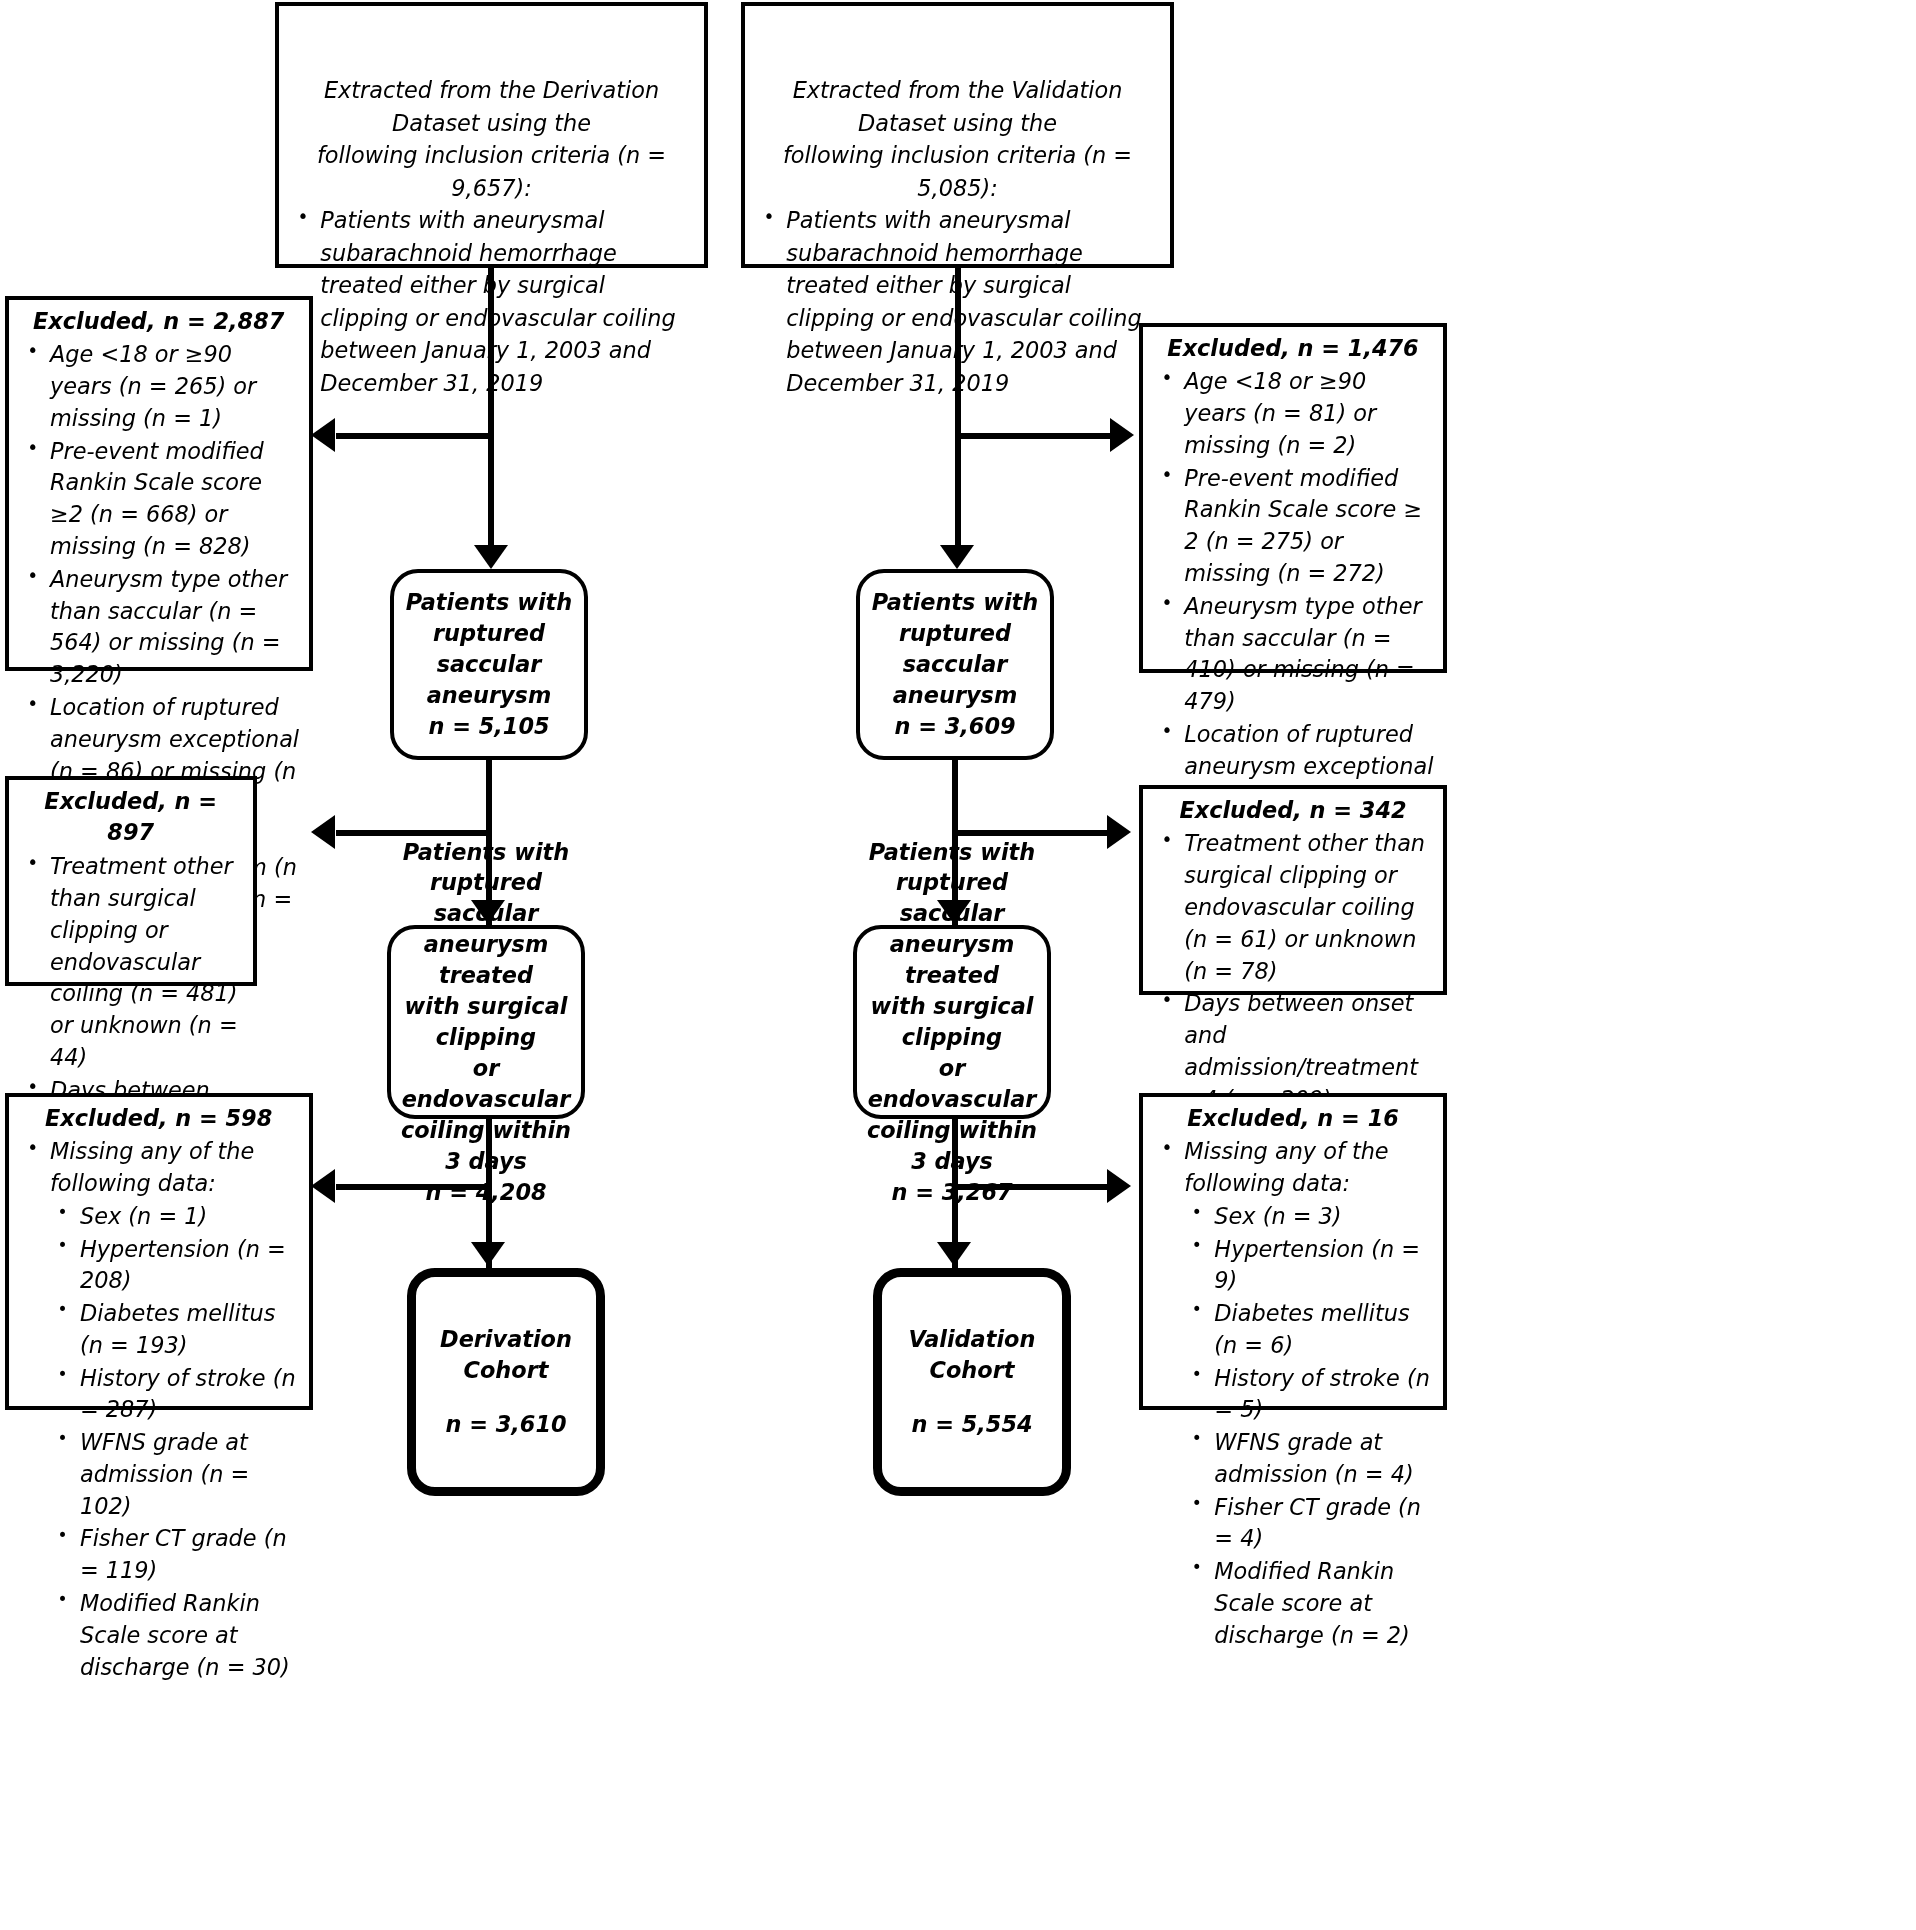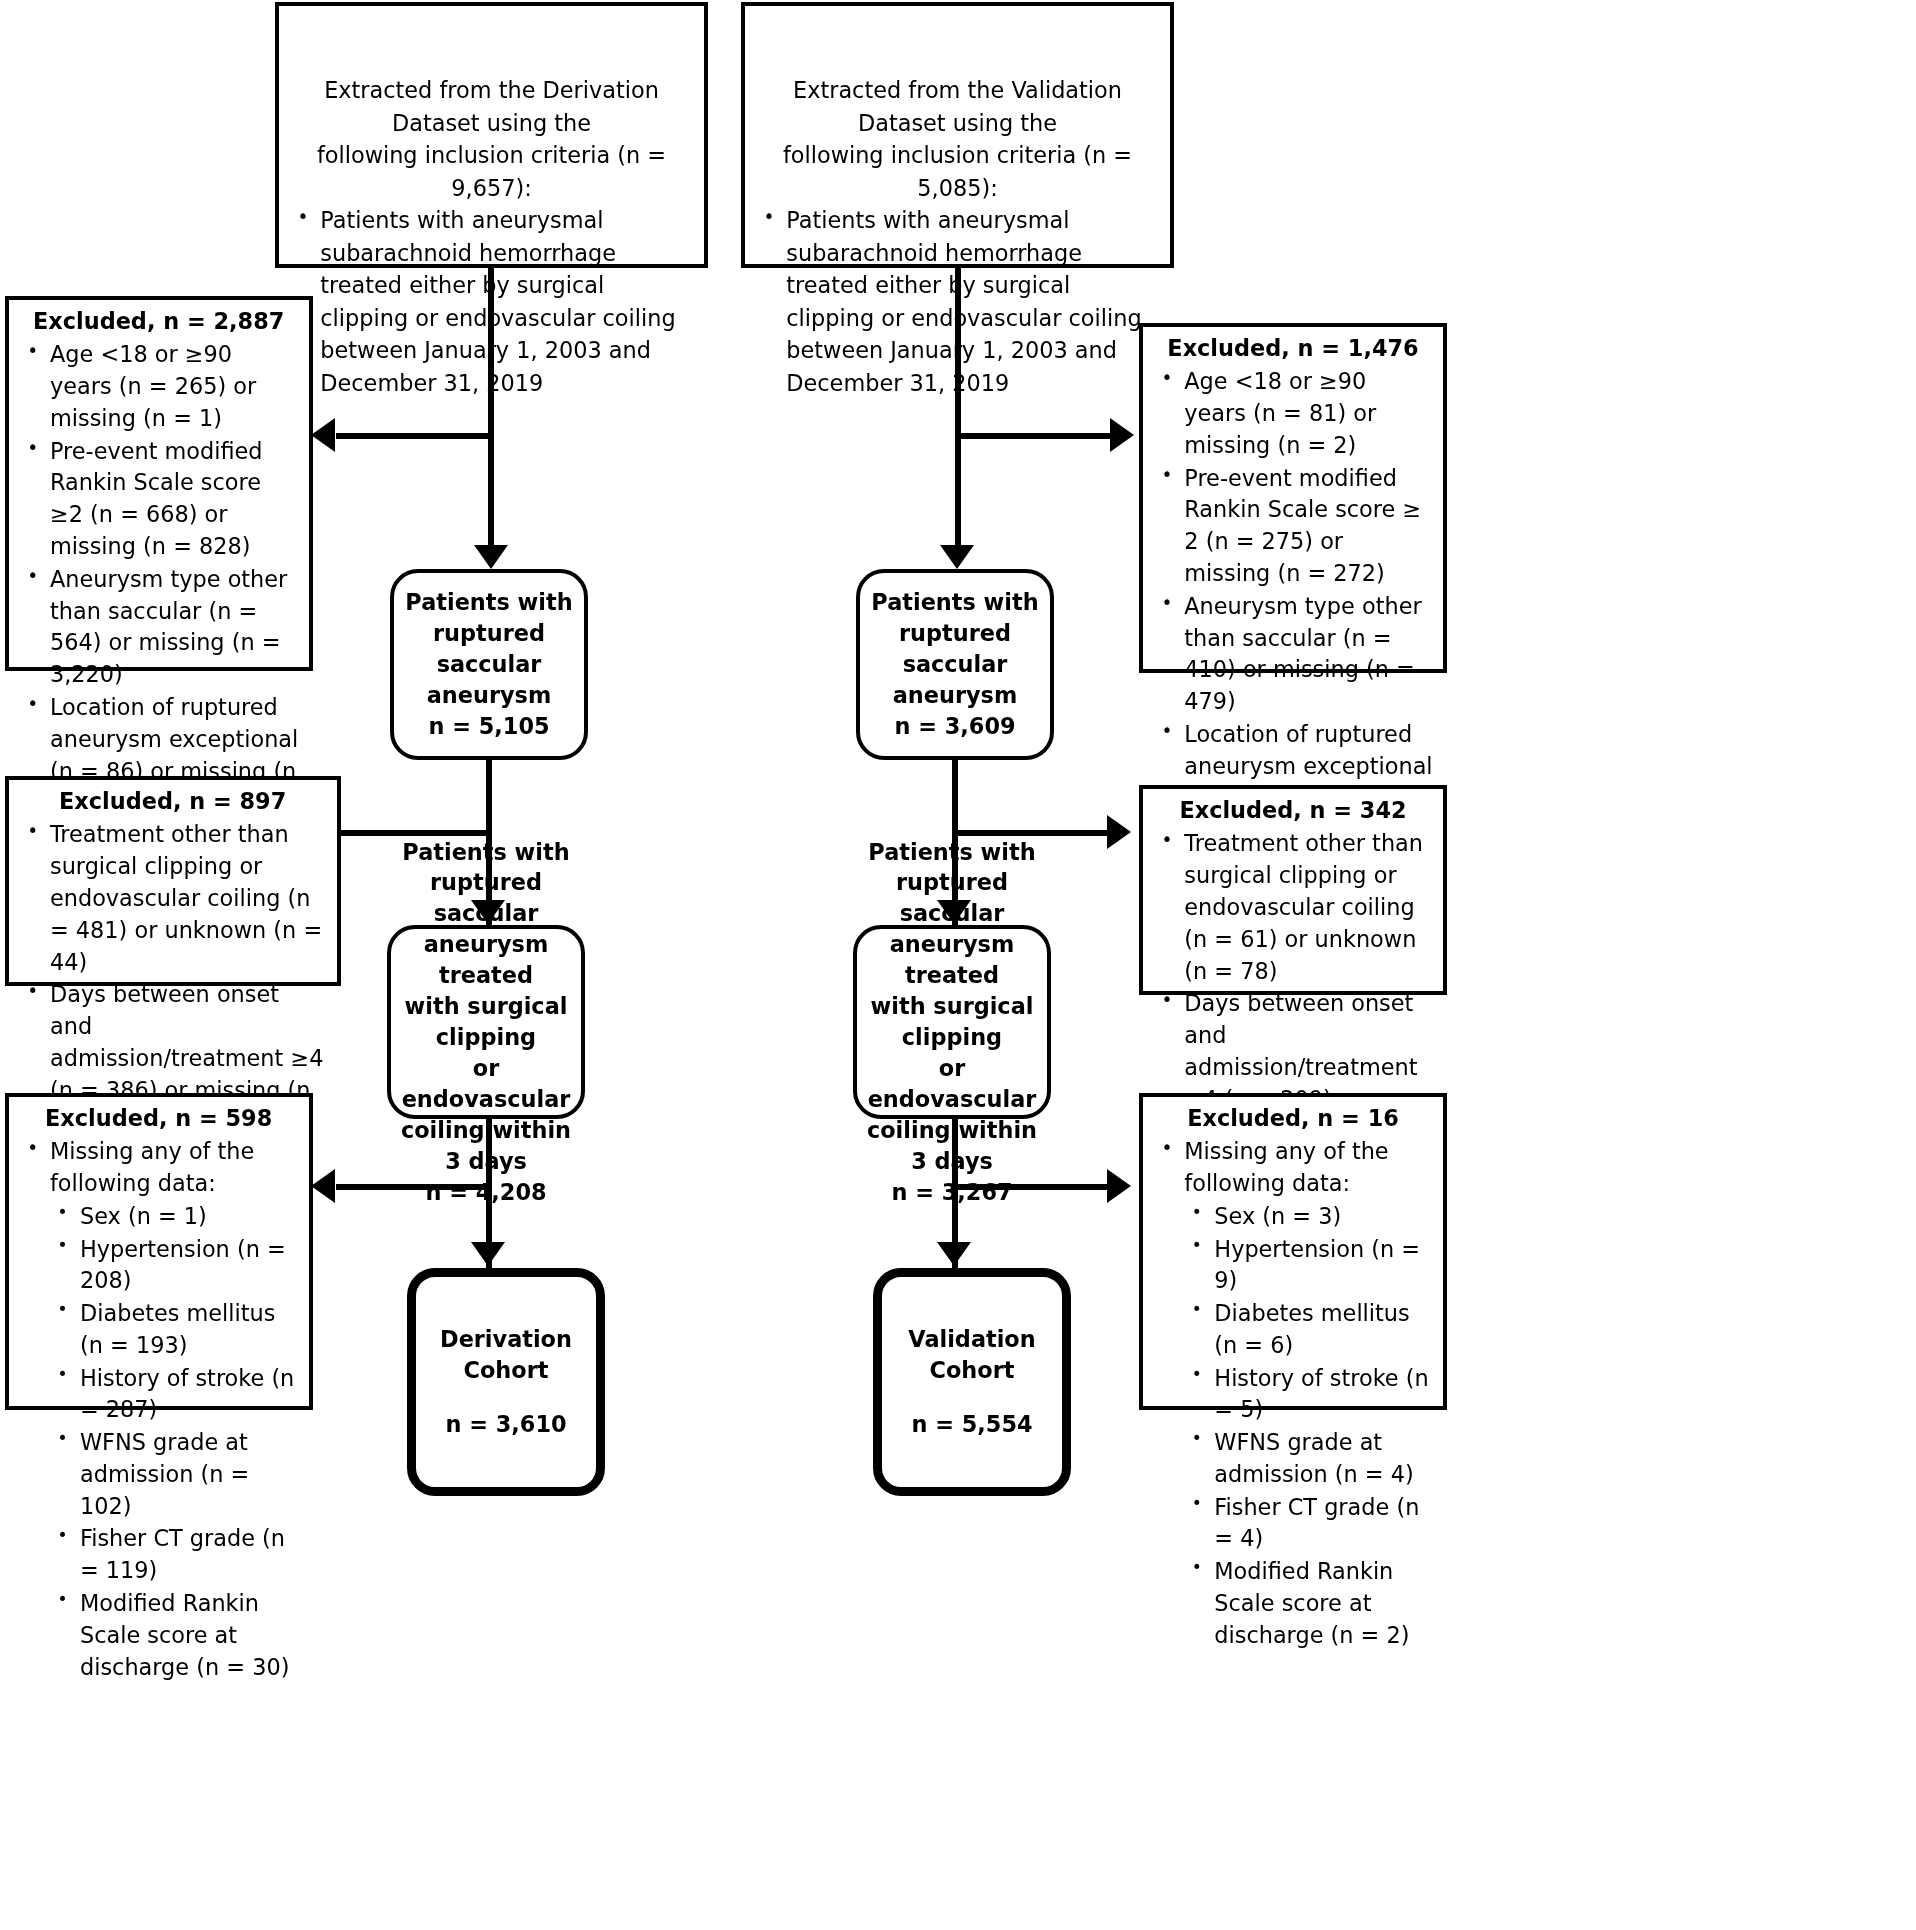--- a/index.html
+++ b/index.html
@@ -10,20 +10,21 @@
   body {
     font-family: "DejaVu Sans", sans-serif;
     color: #000000;
   }
   #canvas {
     position: relative;
     width: 1917px;
     height: 1931px;
     background: #ffffff;
     overflow: hidden;
+    font-style: italic;
   }
   .box {
     position: absolute;
     box-sizing: border-box;
     border: 4.7px solid #000;
     background: #fff;
     padding: 5.6px 9.3px;
     line-height: 1.38;
   }
   .box.thick {
@@ -161,21 +162,21 @@
     <span class="line">ruptured</span>
     <span class="line">saccular aneurysm</span>
     <span class="line">n = 5,105</span>
   </div>
 
   <div class="vline" style="left:486px; top:760px; height:168px;"></div>
   <div class="hline" style="left:336px; top:830px; width:156px;"></div>
   <div class="arrow-left" style="left:311px; top:815px;"></div>
   <div class="arrow-down" style="left:471px; top:900px;"></div>
 
-  <div class="box excl-box" style="left:4.7px; top:776px; width:336px; height:210px;">
+  <div class="box excl-box" style="left:4.7px; top:776px; width:252px; height:210px;">
     <span class="excl-title">Excluded, n = 897</span>
     <ul class="blist">
       <li>Treatment other than surgical clipping or endovascular coiling (n = 481) or unknown (n = 44)</li>
       <li>Days between onset and admission/treatment ≥4 (n = 386) or missing (n = 38)</li>
     </ul>
   </div>
 
   <div class="box center-box" style="left:387px; top:925px; width:198px; height:194px;">
     <span class="line">Patients with</span>
     <span class="line">ruptured saccular</span>

